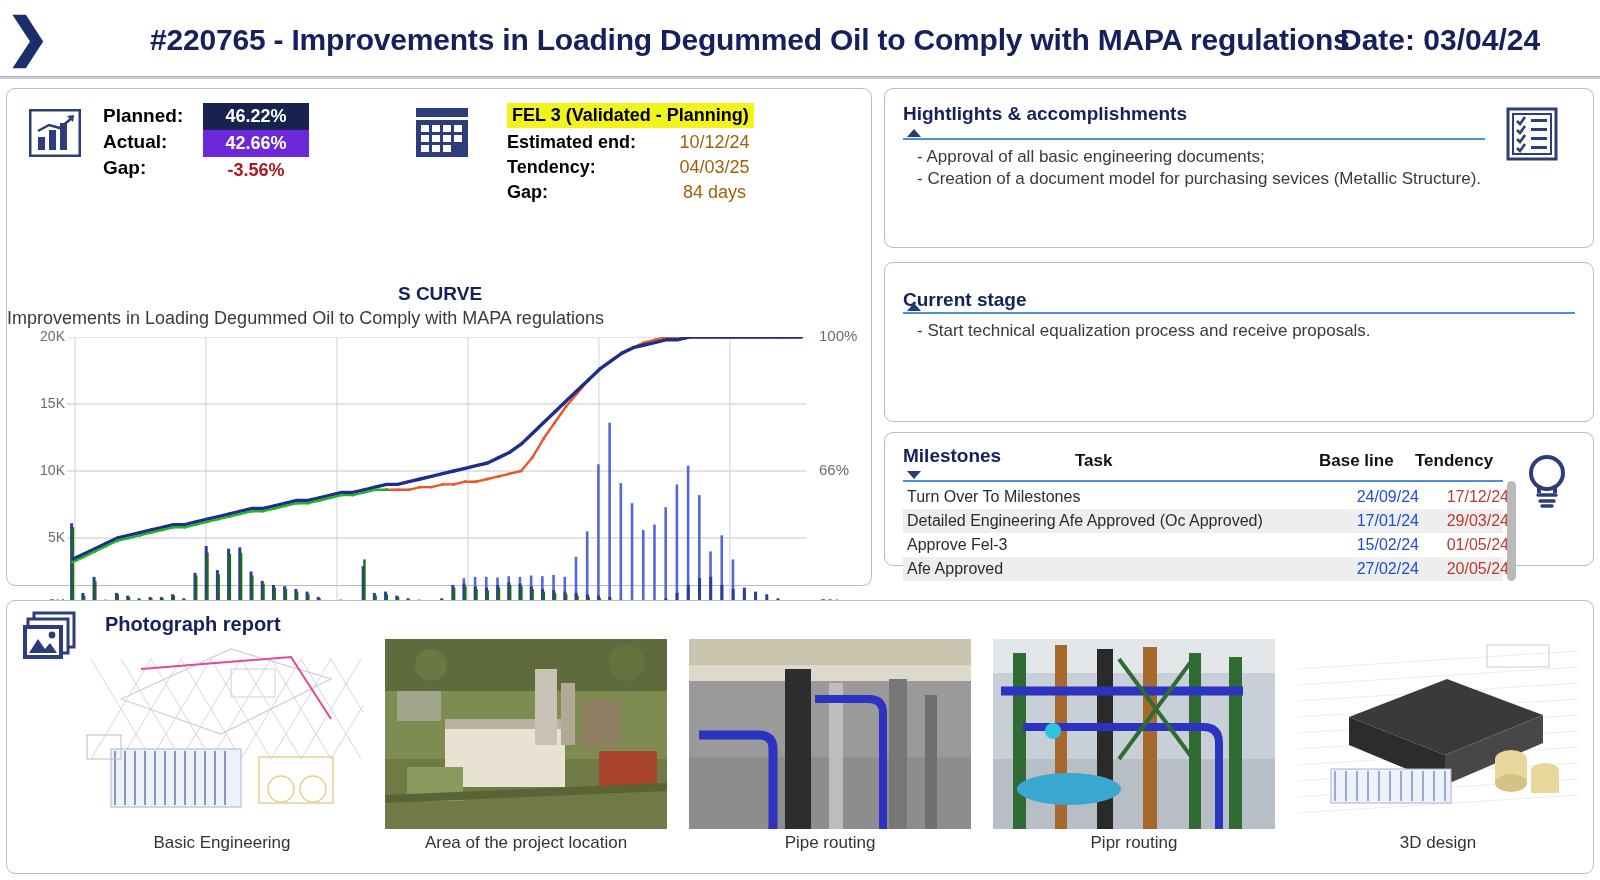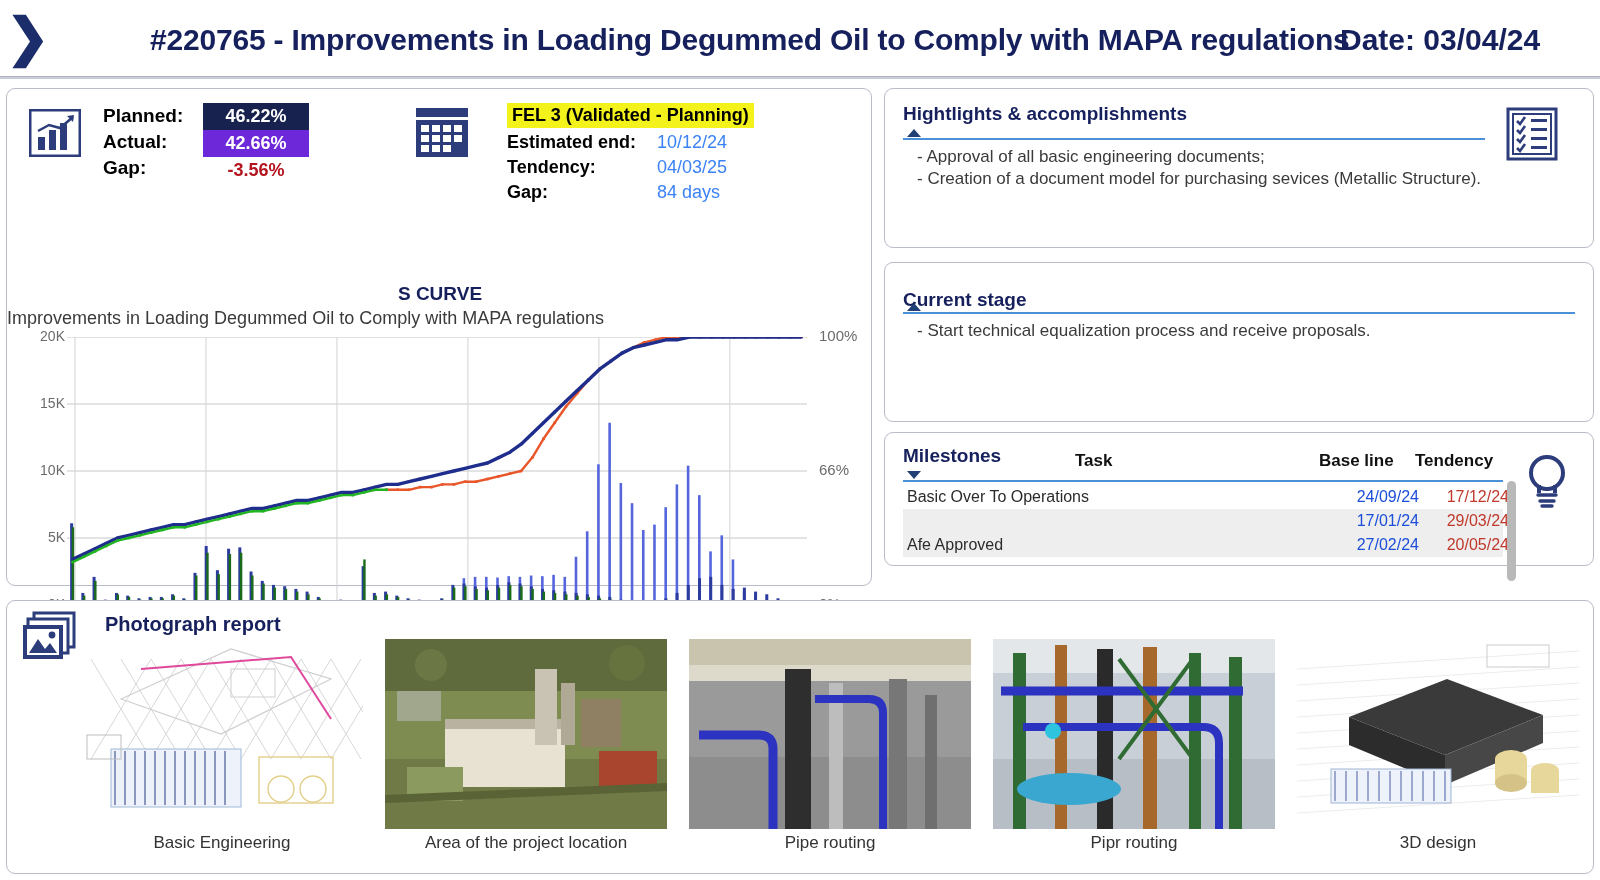--- a/index.html
+++ b/index.html
@@ -65,21 +65,21 @@
 
   .cal-icon { position:absolute; left:406px; top:18px; width:58px; height:52px; }
 
   #fel-badge {
     position:absolute; left:500px; top:14px; height:25px; line-height:25px;
     background:#f3f21a; color:#000; font-weight:bold; font-size:18px; padding:0 5px;
   }
   .fel-rows { position:absolute; left:500px; top:41px; font-size:18px; }
   .fel-row { height:25px; line-height:25px; }
   .fel-row .k { display:inline-block; width:150px; font-weight:bold; color:#000; }
-  .fel-row .v { display:inline-block; width:115px; text-align:left; color:#3b82f6; }
+  .fel-row .v { display:inline-block; width:115px; text-align:center; color:#a16207; }
 
   #s-curve-title {
     position:absolute; left:0; top:194px; width:866px; text-align:center;
     color:#16205c; font-weight:bold; font-size:19px;
   }
   #chart-subtitle {
     position:absolute; left:0; top:219px; width:866px; text-align:left;
     color:#3a3a3a; font-size:18px;
   }
 
@@ -561,27 +561,33 @@
 
   <div class="panel" id="ms-panel">
     <div class="panel-title" style="left:18px; top:12px;">Milestones</div>
     <div class="caret-dn" style="left:22px; top:38px;"></div>
     <div class="panel-underline" style="left:18px; top:47px; width:600px;"></div>
     <div class="ms-head" style="left:190px;">Task</div>
     <div class="ms-head" style="left:434px;">Base line</div>
     <div class="ms-head" style="left:530px;">Tendency</div>
     <div class="ms-rows" id="ms-rows">
         <div class="ms-row">
-          <span class="ms-task">Basic Over To Operations</span>
+          <span class="ms-task">Turn Over To Milestones</span>
           <span class="ms-base">24/09/24</span>
           <span class="ms-tend">17/12/24</span>
         </div>
         <div class="ms-row alt">
+          <span class="ms-task">Detailed Engineering Afe Approved (Oc Approved)</span>
           <span class="ms-base">17/01/24</span>
           <span class="ms-tend">29/03/24</span>
+        </div>
+        <div class="ms-row">
+          <span class="ms-task">Approve Fel-3</span>
+          <span class="ms-base">15/02/24</span>
+          <span class="ms-tend">01/05/24</span>
         </div>
         <div class="ms-row alt">
           <span class="ms-task">Afe Approved</span>
           <span class="ms-base">27/02/24</span>
           <span class="ms-tend">20/05/24</span>
         </div>
       </div>
     <div id="ms-scrollbar"></div>
     <svg class="icon-box" style="left:636px; top:16px;" width="52" height="62" viewBox="0 0 52 62">
       <circle cx="26" cy="24" r="16" fill="none" stroke="#2d3c7a" stroke-width="4"></circle>

